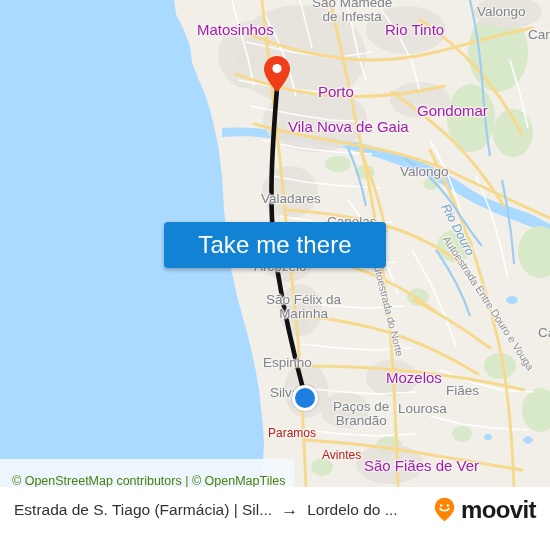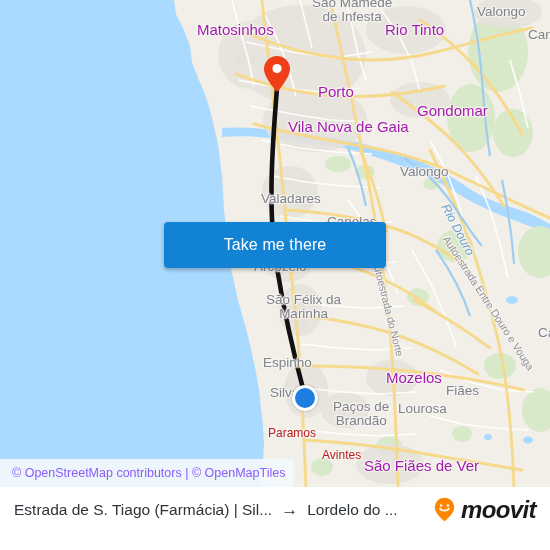--- a/index.html
+++ b/index.html
@@ -69,41 +69,41 @@
 
   
   #take-me-there {
     position: absolute;
     left: 164px; top: 222px;
     width: 222px; height: 46px;
     background: #1283d4;
     border: none;
     border-radius: 4px;
     color: #ffffff;
-    font-size: 16px;
+    font-size: 24px;
     font-family: "Liberation Sans", sans-serif;
     letter-spacing: .1px;
     cursor: pointer;
     box-shadow: 0 2px 4px rgba(0,0,0,.28);
     display: flex;
     align-items: center;
     justify-content: center;
   }
 
   
   #attribution {
     position: absolute;
     left: 0; top: 459px;
     height: 28px;
-    padding: 0 9px 0 12px;
+    padding: 8px 9px 0 12px;
     display: flex;
     align-items: center;
     background: rgba(243,248,253,0.92);
     font-size: 12.5px;
-    color: #8b5cf6;
+    color: #4d7c0f;
     white-space: nowrap;
     border-top-right-radius: 2px;
   }
 
   
   #bottom-bar {
     position: absolute;
     left: 0; top: 487px;
     width: 550px; height: 45px;
     background: #ffffff;
@@ -130,21 +130,20 @@
     color: #2e3338;
     flex: 0 0 auto;
     line-height: 1;
   }
   #moovit-logo {
     display: flex;
     align-items: flex-end;
     flex: 0 0 auto;
     gap: 6px;
     margin-left: 8px;
-    font-style: italic;
   }
   #moovit-wordmark {
     font-size: 24px;
     font-weight: bold;
     color: #1a1a1a;
     letter-spacing: -0.6px;
     line-height: 1;
   }
 </style>
 </head>

